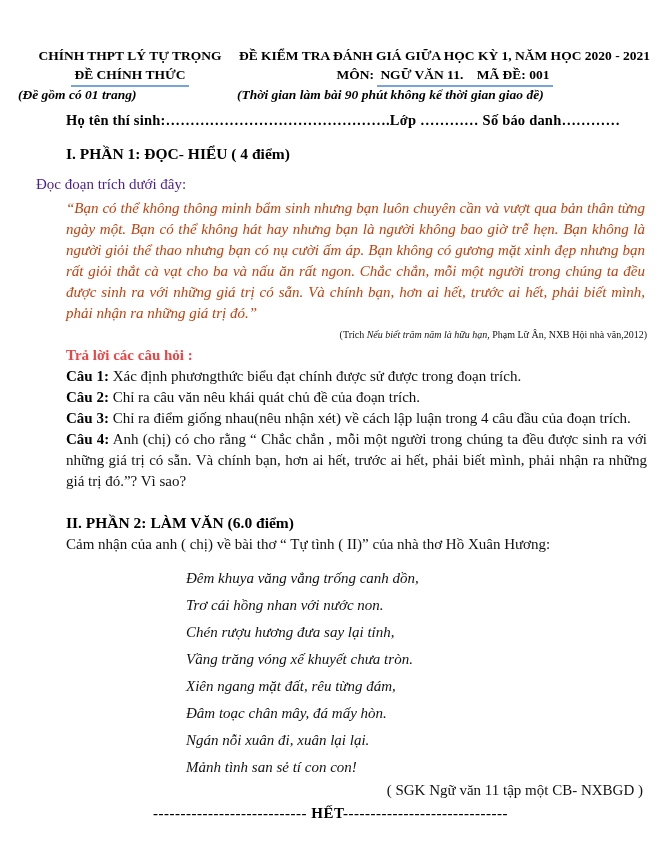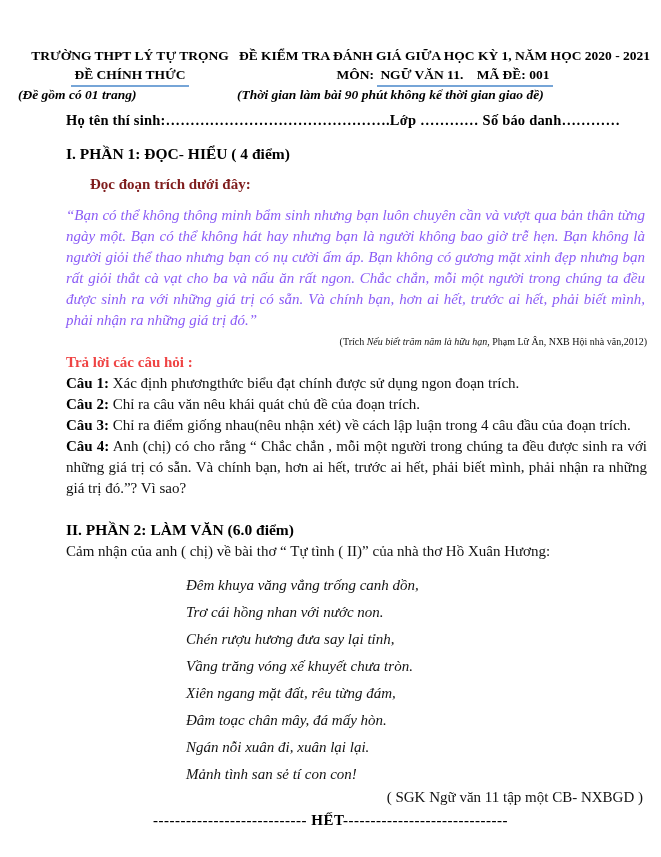--- a/index.html
+++ b/index.html
@@ -26,24 +26,24 @@
   .pre { white-space: pre; }
 
   .info-row { display: flex; font-size: 13.5px; font-weight: bold; font-style: italic; color: #000; }
   .pages-note { margin-left: 18px; width: 200px; }
   .time-note { margin-left: 19px; }
 
   .candidate-line { margin: 9px 0 0 66px; font-weight: bold; font-size: 14.5px; color: #000; letter-spacing: 0.2px; }
 
   
   .section-heading { margin: 16px 0 0 66px; font-weight: bold; font-size: 15.5px; color: #000; }
-  .instruction { margin: 13px 0 0 90px; font-weight: bold; font-size: 15px; color: #7f1d1d; }
+  .instruction { margin: 13px 0 0 36px; font-weight: normal; font-size: 15px; color: #4c1d95; }
   .passage {
-    margin: 12px 16px 0 66px; font-style: italic; font-size: 15px;
-    line-height: 21px; text-align: justify; color: #8b5cf6;
+    margin: 5px 16px 0 66px; font-style: italic; font-size: 15px;
+    line-height: 21px; text-align: justify; color: #c2410c;
   }
   .attribution { margin: 0 14px 0 66px; text-align: right; font-size: 10px; line-height: 21px; color: #111; }
   .attribution .title-it { font-style: italic; }
   .answer-heading { margin: 0 0 0 66px; font-weight: bold; font-size: 15px; line-height: 21px; color: #ef4444; }
   .question { margin: 0 14px 0 66px; font-size: 15px; line-height: 21px; text-align: justify; color: #111; }
   .question b { color: #000; }
 
   
   .section2-heading { margin: 22px 0 0 66px; font-weight: bold; font-size: 15.5px; color: #000; }
   .prompt { margin: 2px 14px 0 66px; font-size: 15px; line-height: 21px; color: #111; }
@@ -55,21 +55,21 @@
 
   .end-line { margin-top: 6px; text-align: center; font-weight: bold; font-size: 15px; color: #000; letter-spacing: 0.5px; }
 </style>
 </head>
 <body>
 
 <div class="page">
 
   <div class="header-row">
     <div class="school-block">
-      <div>TRƯỜNG THPT LÝ TỰ TRỌNG</div>
+      <div>CHÍNH THPT LÝ TỰ TRỌNG</div>
       <div><span class="u">ĐỀ CHÍNH THỨC</span></div>
     </div>
     <div class="exam-block">
       <div>ĐỀ KIỂM TRA ĐÁNH GIÁ GIỮA HỌC KỲ 1, NĂM HỌC 2020 - 2021</div>
       <div><span>MÔN: </span><span class="u pre">NGỮ VĂN 11.    MÃ ĐỀ: 001</span></div>
     </div>
   </div>
 
   <div class="info-row">
     <div class="pages-note">(Đề gồm có 01 trang)</div>
@@ -81,21 +81,21 @@
   <div class="section-heading">I. PHẦN 1: ĐỌC- HIỂU ( 4 điểm)</div>
 
   <div class="instruction">Đọc đoạn trích dưới đây:</div>
 
   <div class="passage">“Bạn có thể không thông minh bẩm sinh nhưng bạn luôn chuyên cần và vượt qua bản thân từng ngày một. Bạn có thể không hát hay nhưng bạn là người không bao giờ trễ hẹn. Bạn không là người giỏi thể thao nhưng bạn có nụ cười ấm áp. Bạn không có gương mặt xinh đẹp nhưng bạn rất giỏi thắt cà vạt cho ba và nấu ăn rất ngon. Chắc chắn, mỗi một người trong chúng ta đều được sinh ra với những giá trị có sẵn. Và chính bạn, hơn ai hết, trước ai hết, phải biết mình, phải nhận ra những giá trị đó.”</div>
 
   <div class="attribution"><span>(Trích </span><span class="title-it">Nếu biết trăm năm là hữu hạn,</span><span> Phạm Lữ Ân, NXB Hội nhà văn,2012)</span></div>
 
   <div class="answer-heading">Trả lời các câu hỏi :</div>
 
-  <p class="question"><b>Câu 1:</b><span> Xác định phươngthức biểu đạt chính được sử dụng ngon đoạn trích.</span></p>
+  <p class="question"><b>Câu 1:</b><span> Xác định phươngthức biểu đạt chính được sử được trong đoạn trích.</span></p>
   <p class="question"><b>Câu 2:</b><span> Chỉ ra câu văn nêu khái quát chủ đề của đoạn trích.</span></p>
   <p class="question"><b>Câu 3:</b><span> Chỉ ra điểm giống nhau(nêu nhận xét) về cách lập luận trong 4 câu đầu của đoạn trích.</span></p>
   <p class="question"><b>Câu 4:</b><span> Anh (chị) có cho rằng “ Chắc chắn , mỗi một người trong chúng ta đều được sinh ra với những giá trị có sẵn. Và chính bạn, hơn ai hết, trước ai hết, phải biết mình, phải nhận ra những giá trị đó.”? Vì sao?</span></p>
 
   <div class="section2-heading">II. PHẦN 2: LÀM VĂN (6.0 điểm)</div>
 
   <div class="prompt">Cảm nhận của anh ( chị) về bài thơ “ Tự tình ( II)” của nhà thơ Hồ Xuân Hương:</div>
 
   <div class="poem">
     <div class="poem-line">Đêm khuya văng vẳng trống canh dồn,</div>

